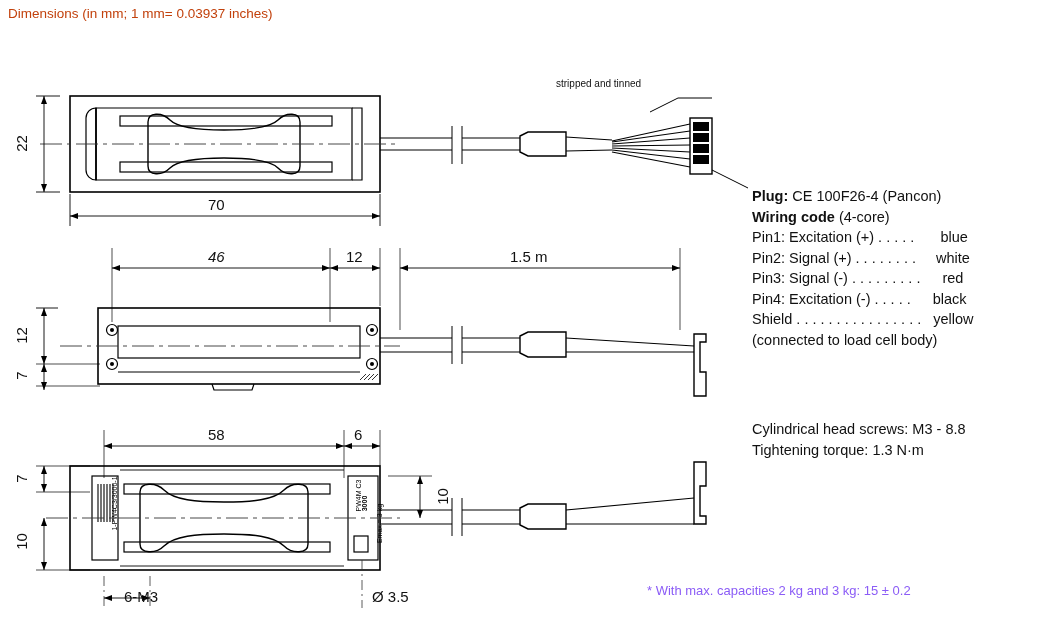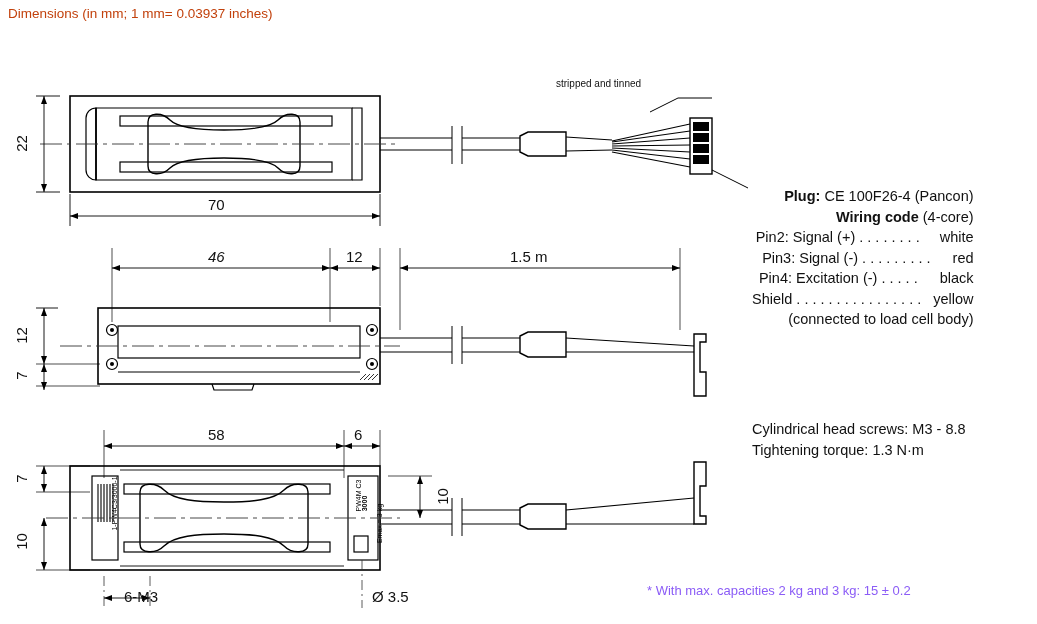--- a/index.html
+++ b/index.html
@@ -22,21 +22,21 @@
   #drawing{left:0;top:0;}
   
   .txtblock{
     position:absolute;
     font-size:14.5px;
     line-height:20.5px;
     color:#111;
     white-space:nowrap;
   }
   .b{font-weight:bold;}
-  #plugblock{left:752px;top:186px;text-align:right;}
+  #plugblock{left:752px;top:186px;}
   #mountblock{left:752px;top:419px;}
   #footnote{left:647px;top:583px;font-size:13px;color:#8b5cf6;white-space:nowrap;}
   .row{display:block;}
   
   .dimlabel{
     position:absolute;
     font-size:15px;
     color:#111;
     white-space:nowrap;
   }
@@ -311,20 +311,21 @@
 <div class="abs" style="left:556px;top:78px;font-size:10px;color:#111;white-space:nowrap;">stripped and tinned</div>
 
 <div class="abs tiny vert" style="left:74px;top:500px;width:80px;text-align:center;letter-spacing:0px;">1-PW4C3/3000-1</div>
 <div class="abs tiny vert" style="left:330px;top:492px;width:56px;text-align:center;">PW4M  C3</div>
 <div class="abs tiny vert" style="left:340px;top:500px;width:48px;text-align:center;font-weight:bold;">3000</div>
 <div class="abs tiny vert" style="left:348px;top:520px;width:62px;text-align:center;">Emax = 3 kg</div>
 
 <div class="txtblock" id="plugblock">
   <div class="row"><span class="b">Plug:</span><span> CE 100F26-4 (Pancon)</span></div>
   <div class="row"><span class="b">Wiring code</span><span> (4-core)</span></div>
+  <div class="row"><span>Pin1: Excitation (+)  . . . . .</span><span style="display:inline-block;width:26px"></span><span>blue</span></div>
   <div class="row"><span>Pin2: Signal (+)  . . . . . . . .</span><span style="display:inline-block;width:20px"></span><span>white</span></div>
   <div class="row"><span>Pin3: Signal (-)  . . . . . . . . .</span><span style="display:inline-block;width:22px"></span><span>red</span></div>
   <div class="row"><span>Pin4: Excitation (-)  . . . . .</span><span style="display:inline-block;width:22px"></span><span>black</span></div>
   <div class="row"><span>Shield . . . . . . . . . . . . . . . .</span><span style="display:inline-block;width:12px"></span><span>yellow</span></div>
   <div class="row">(connected to load cell body)</div>
 </div>
 
 <div class="txtblock" id="mountblock">
   <div class="row">Cylindrical head screws: M3 - 8.8</div>
   <div class="row">Tightening torque: 1.3 N·m</div>

